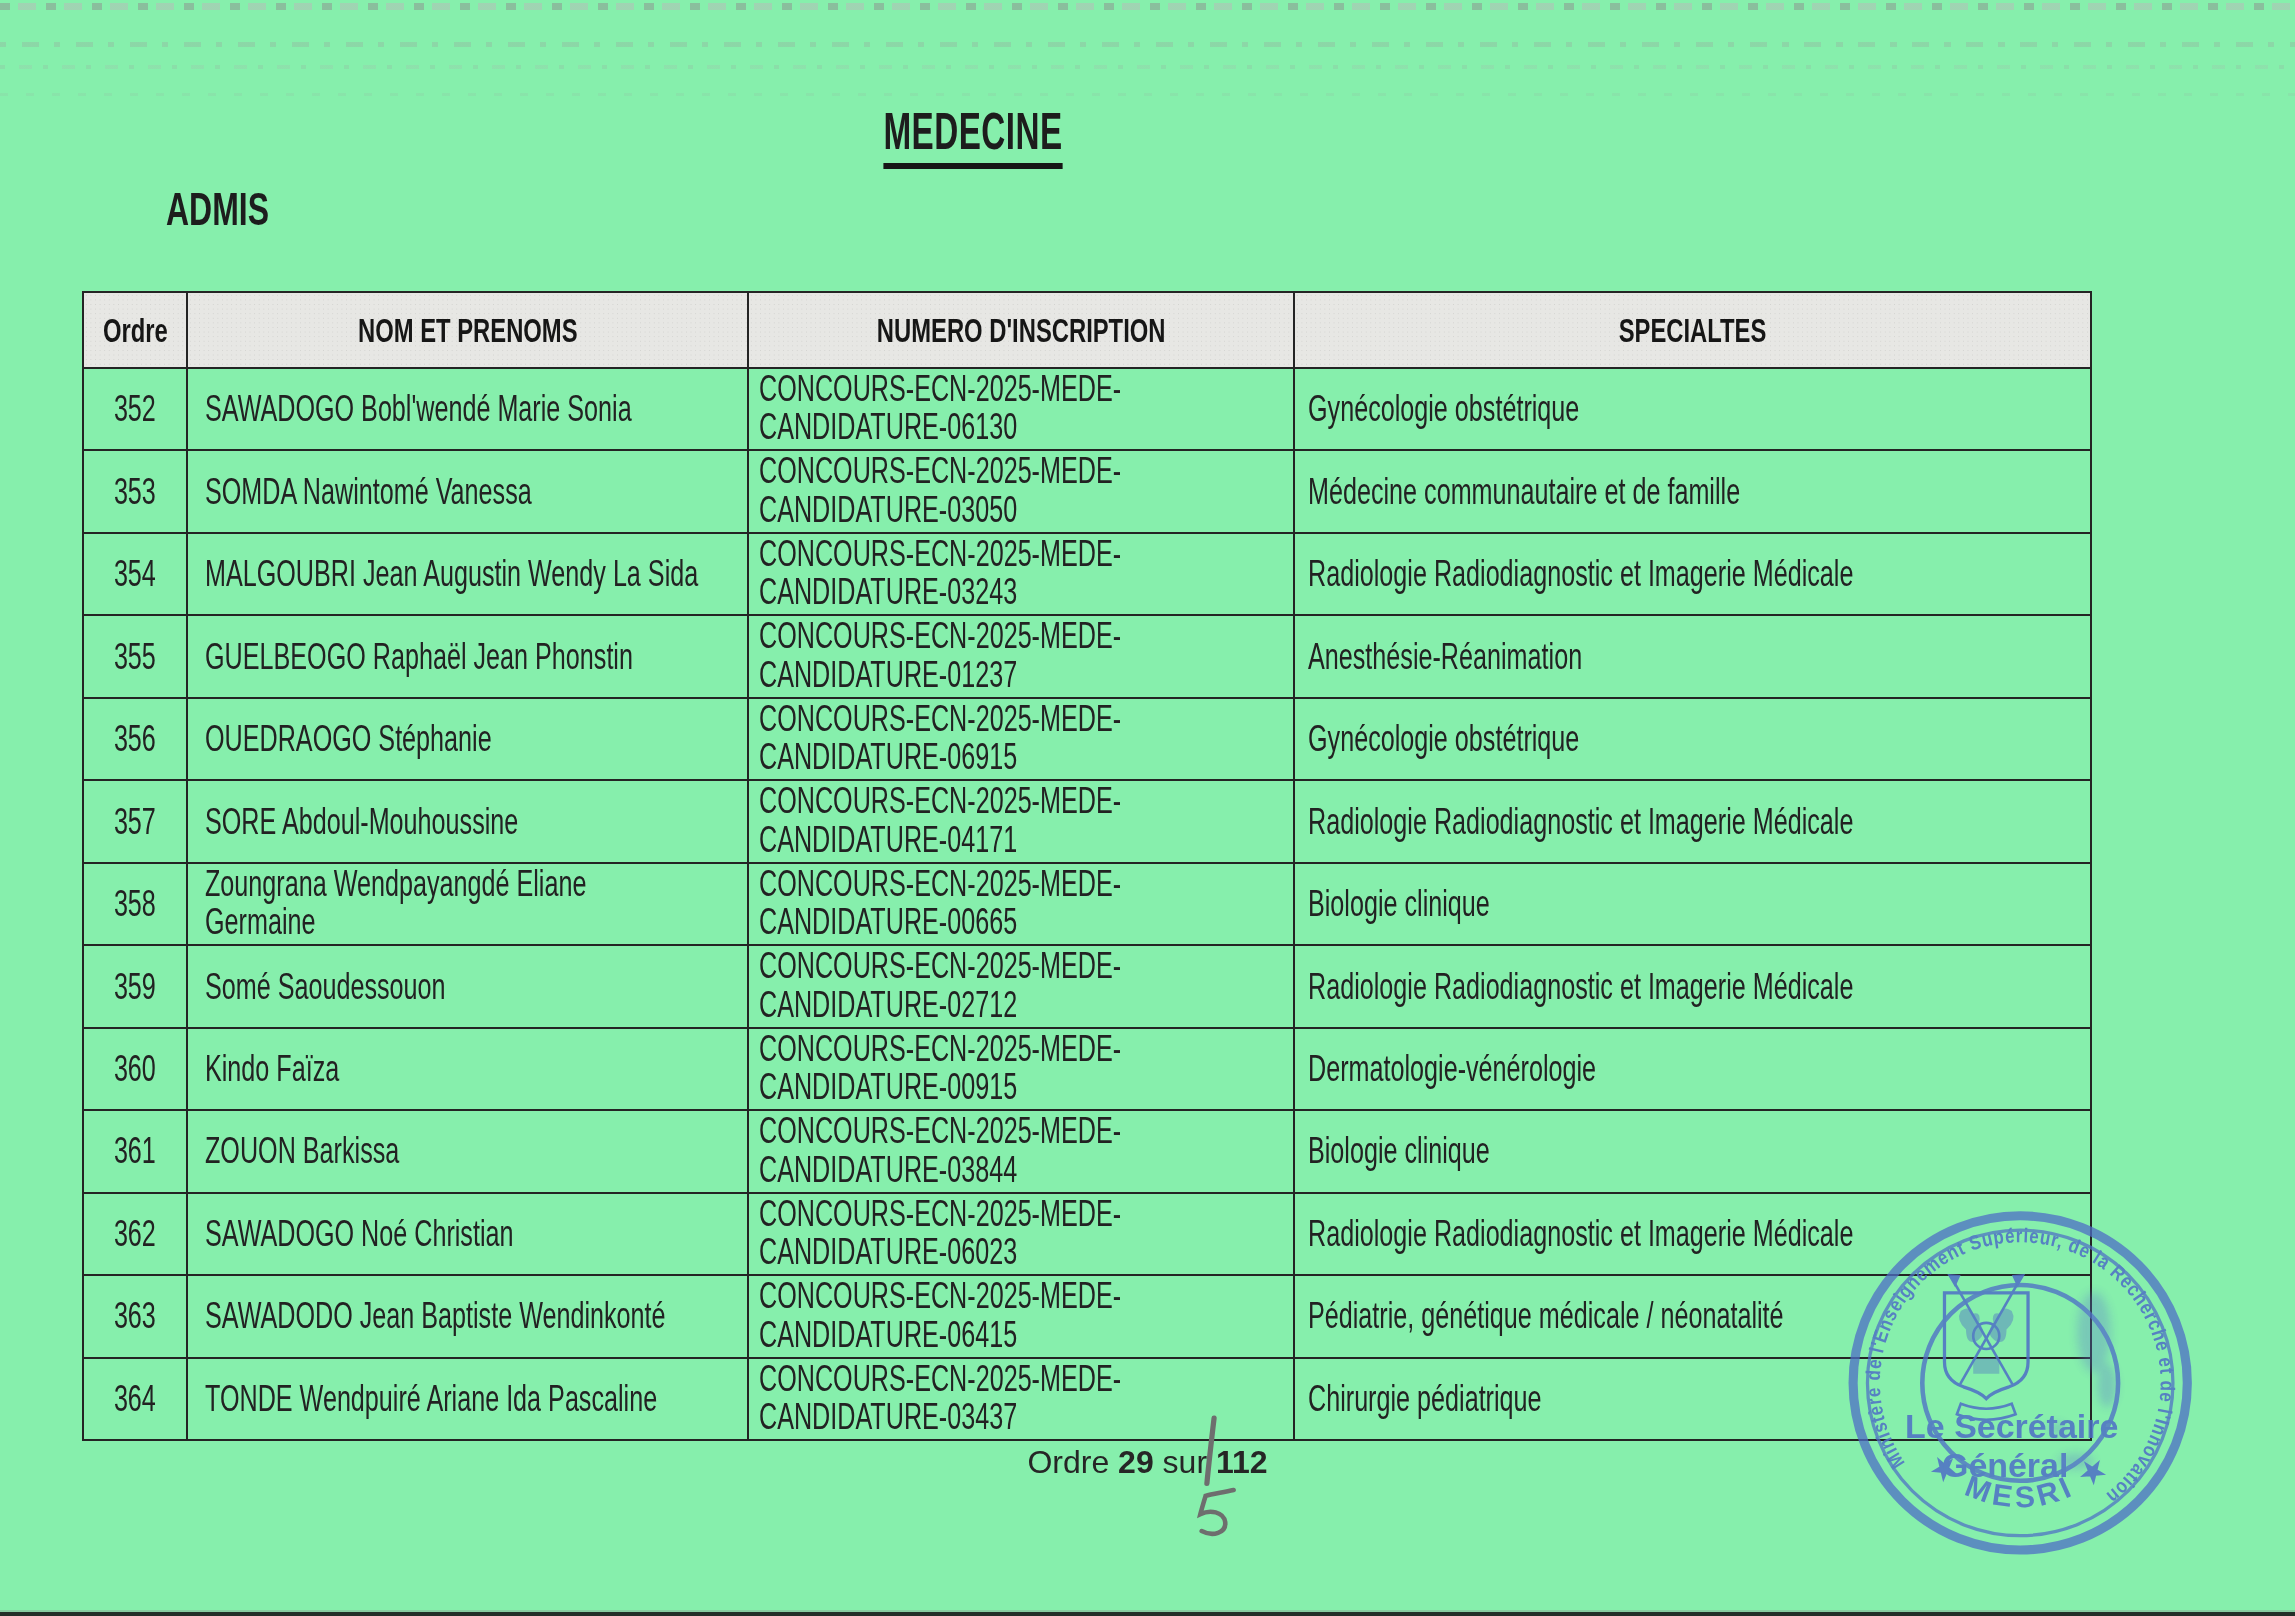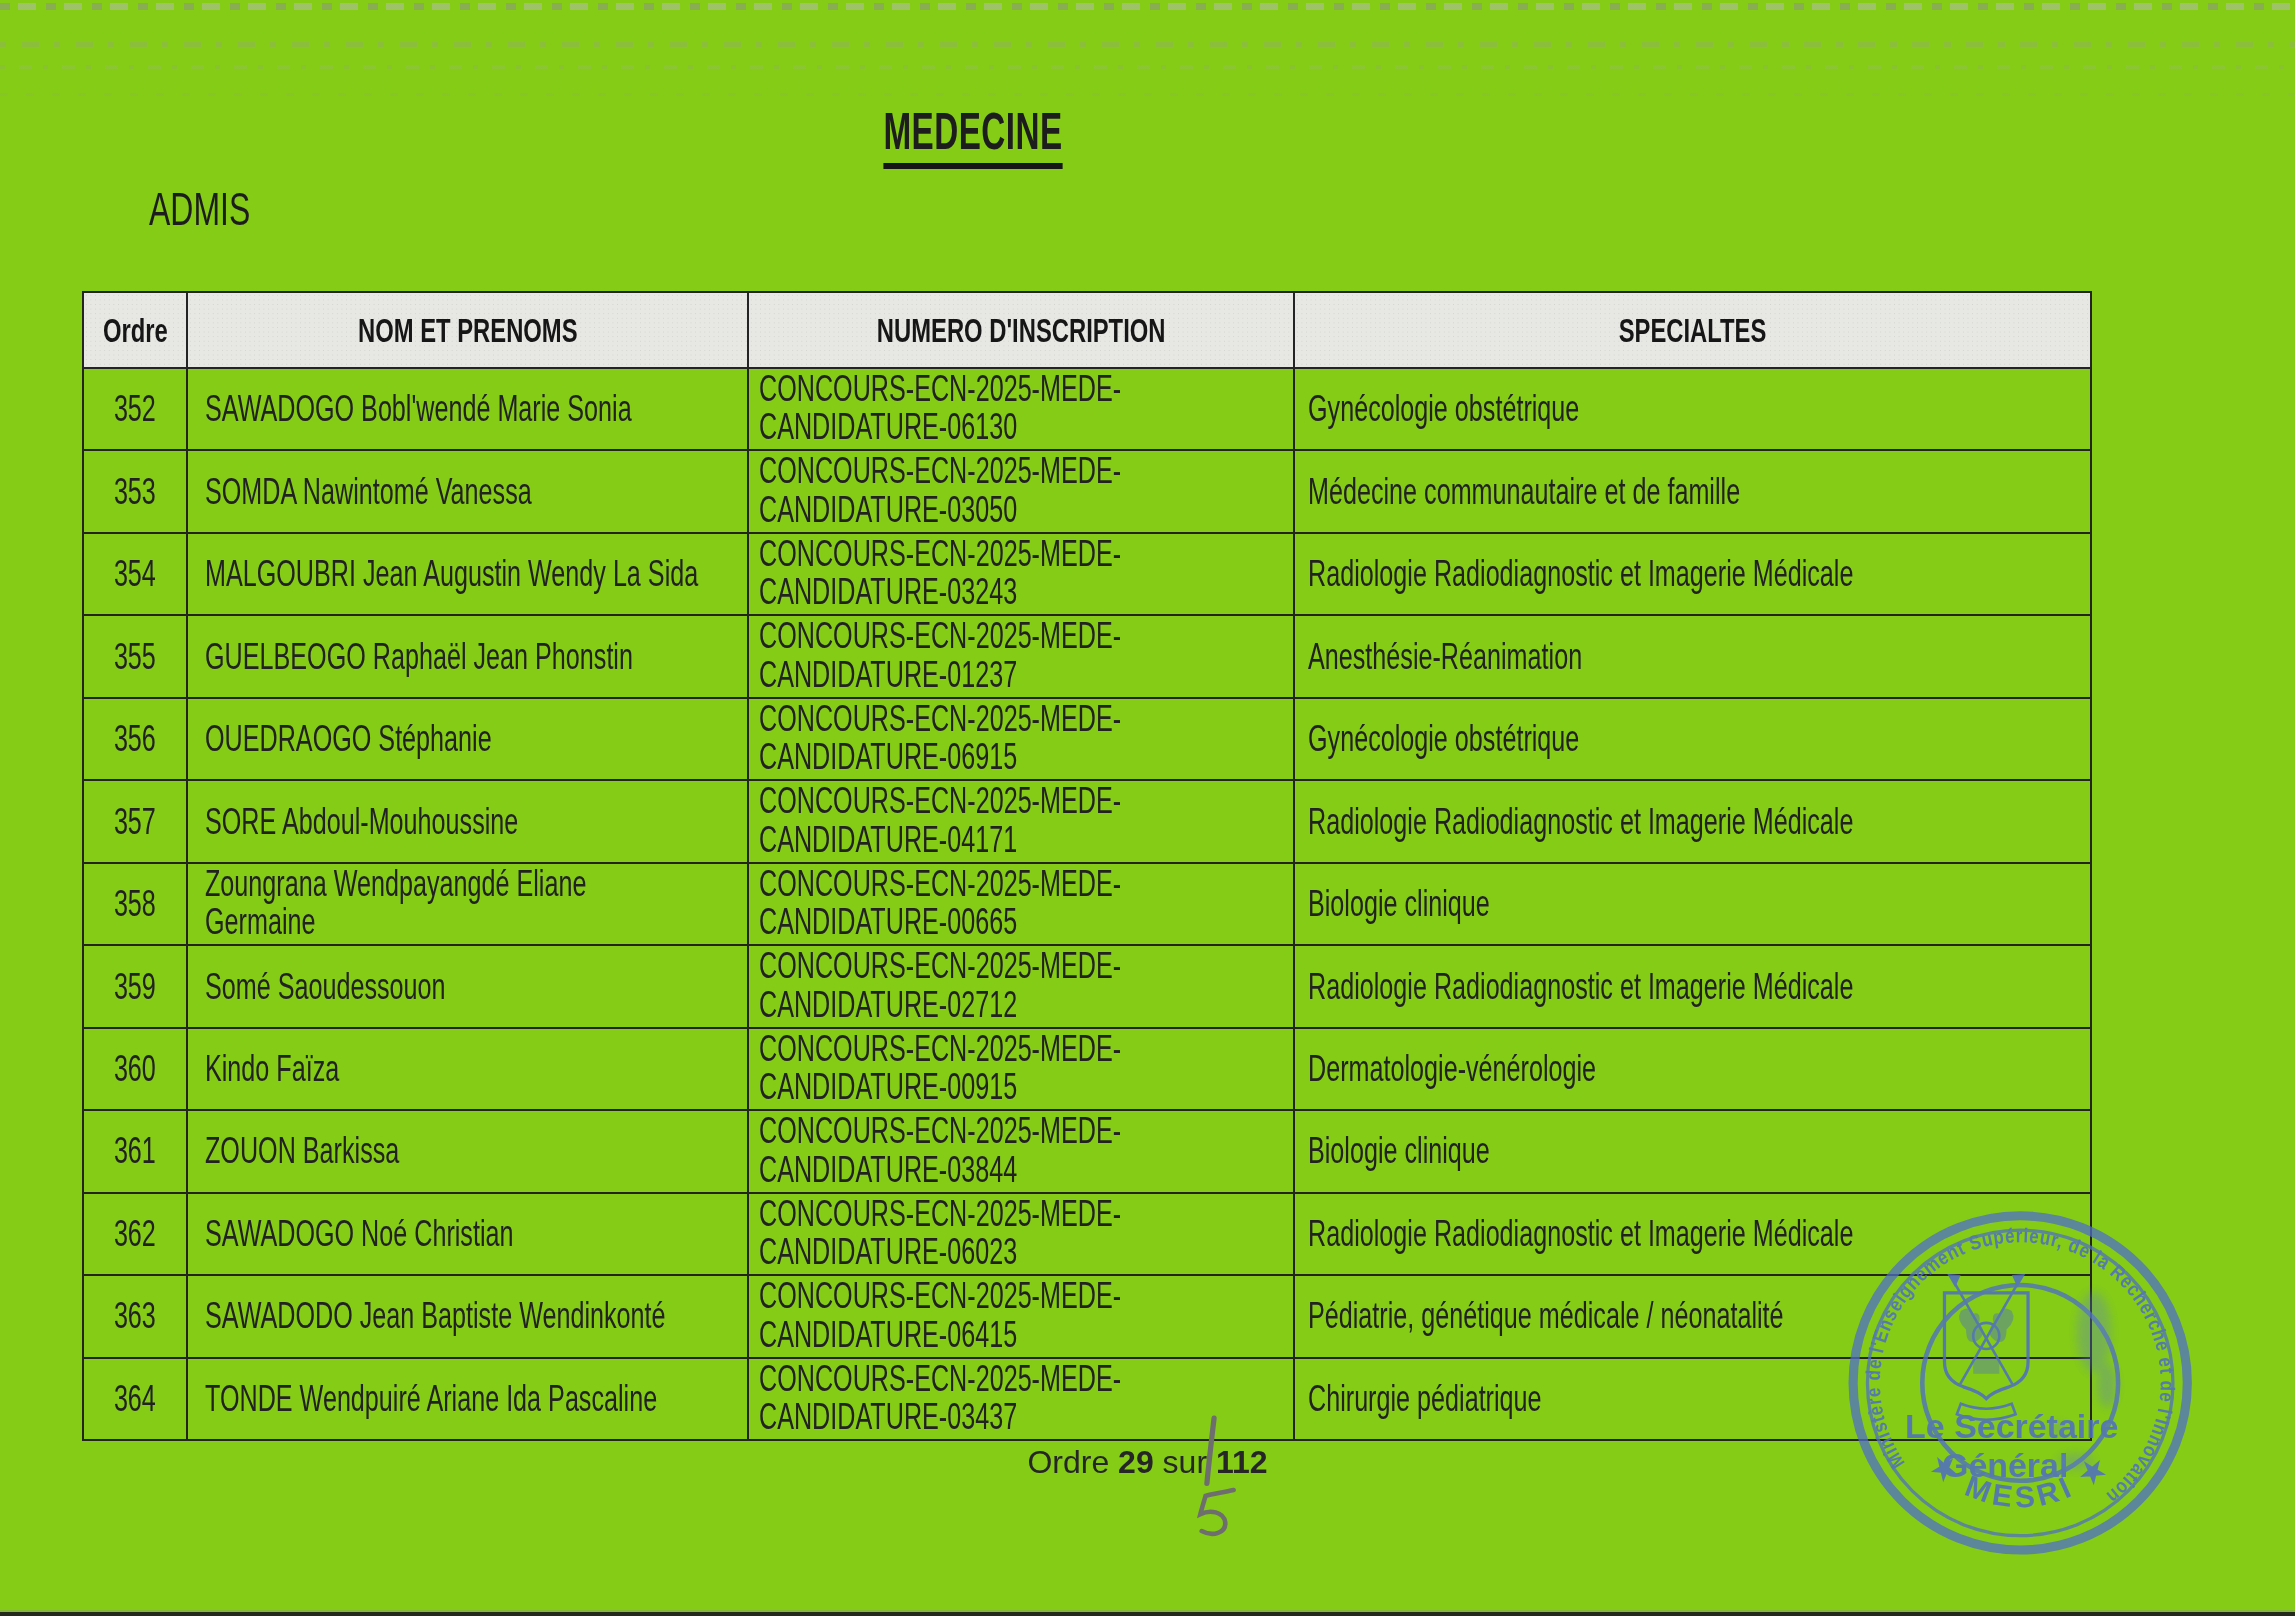--- a/index.html
+++ b/index.html
@@ -1,18 +1,18 @@
 <!DOCTYPE html>
 <html style="font-size:10.4px"><head>
 <meta charset="utf-8">
 <style>
   html,body { margin:0; padding:0; background:#d8d8d6; }
   .page {
     position:relative; width:2295px; height:1617px;
-    background:#84cc16; overflow:hidden;
+    background:#86efac; overflow:hidden;
     font-family:"Liberation Sans", sans-serif; color:#1d1d1d;
   }
   
   .cx { display:inline-block; width:max-content; transform:scaleX(0.68);
         transform-origin:0 50%; white-space:pre-line; line-height:1.04; }
   .cx.ctr { transform-origin:50% 50%; }
 
   
   .noise { position:absolute; left:0; right:0; pointer-events:none; }
   .n1 { top:2.6px;  height:7.2px; opacity:.5;
@@ -24,21 +24,21 @@
   .n4 { top:93px; height:3.3px; opacity:.13;
         background:repeating-linear-gradient(90deg,#9a9a9a 0 7.8px,transparent 7.8px 26px); }
   .bottom-edge  { position:absolute; bottom:0; left:0; right:0; height:4.6px; background:#1c1c1c; opacity:.92; }
   .bottom-edge2 { position:absolute; bottom:4.6px; left:0; right:0; height:2px; background:#8a8a8a; opacity:.35; }
 
   .doc-title { position:absolute; top:104px; left:790px; width:366px; text-align:center; }
   .doc-title .cx {
     font-size:52px; font-weight:bold; letter-spacing:0.7px;
     border-bottom:6.5px solid #161616; padding-bottom:4.6px; transform:scaleX(.64);
   }
-  .admis-label { position:absolute; top:181px; left:149px; font-size:47px; font-weight:normal; }
+  .admis-label { position:absolute; top:181px; left:166px; font-size:47px; font-weight:bold; }
   .admis-label .cx { transform:scaleX(.68); }
 
   table.results {
     position:absolute; left:82px; top:291px; width:2008px;
     border-collapse:collapse; table-layout:fixed; background:transparent;
   }
   .results th, .results td { border:2px solid #242424; overflow:hidden; }
   .results thead th {
     height:72px; background:#e7e7e4; font-size:34px; 
     font-weight:bold; text-align:center; color:#161616;

